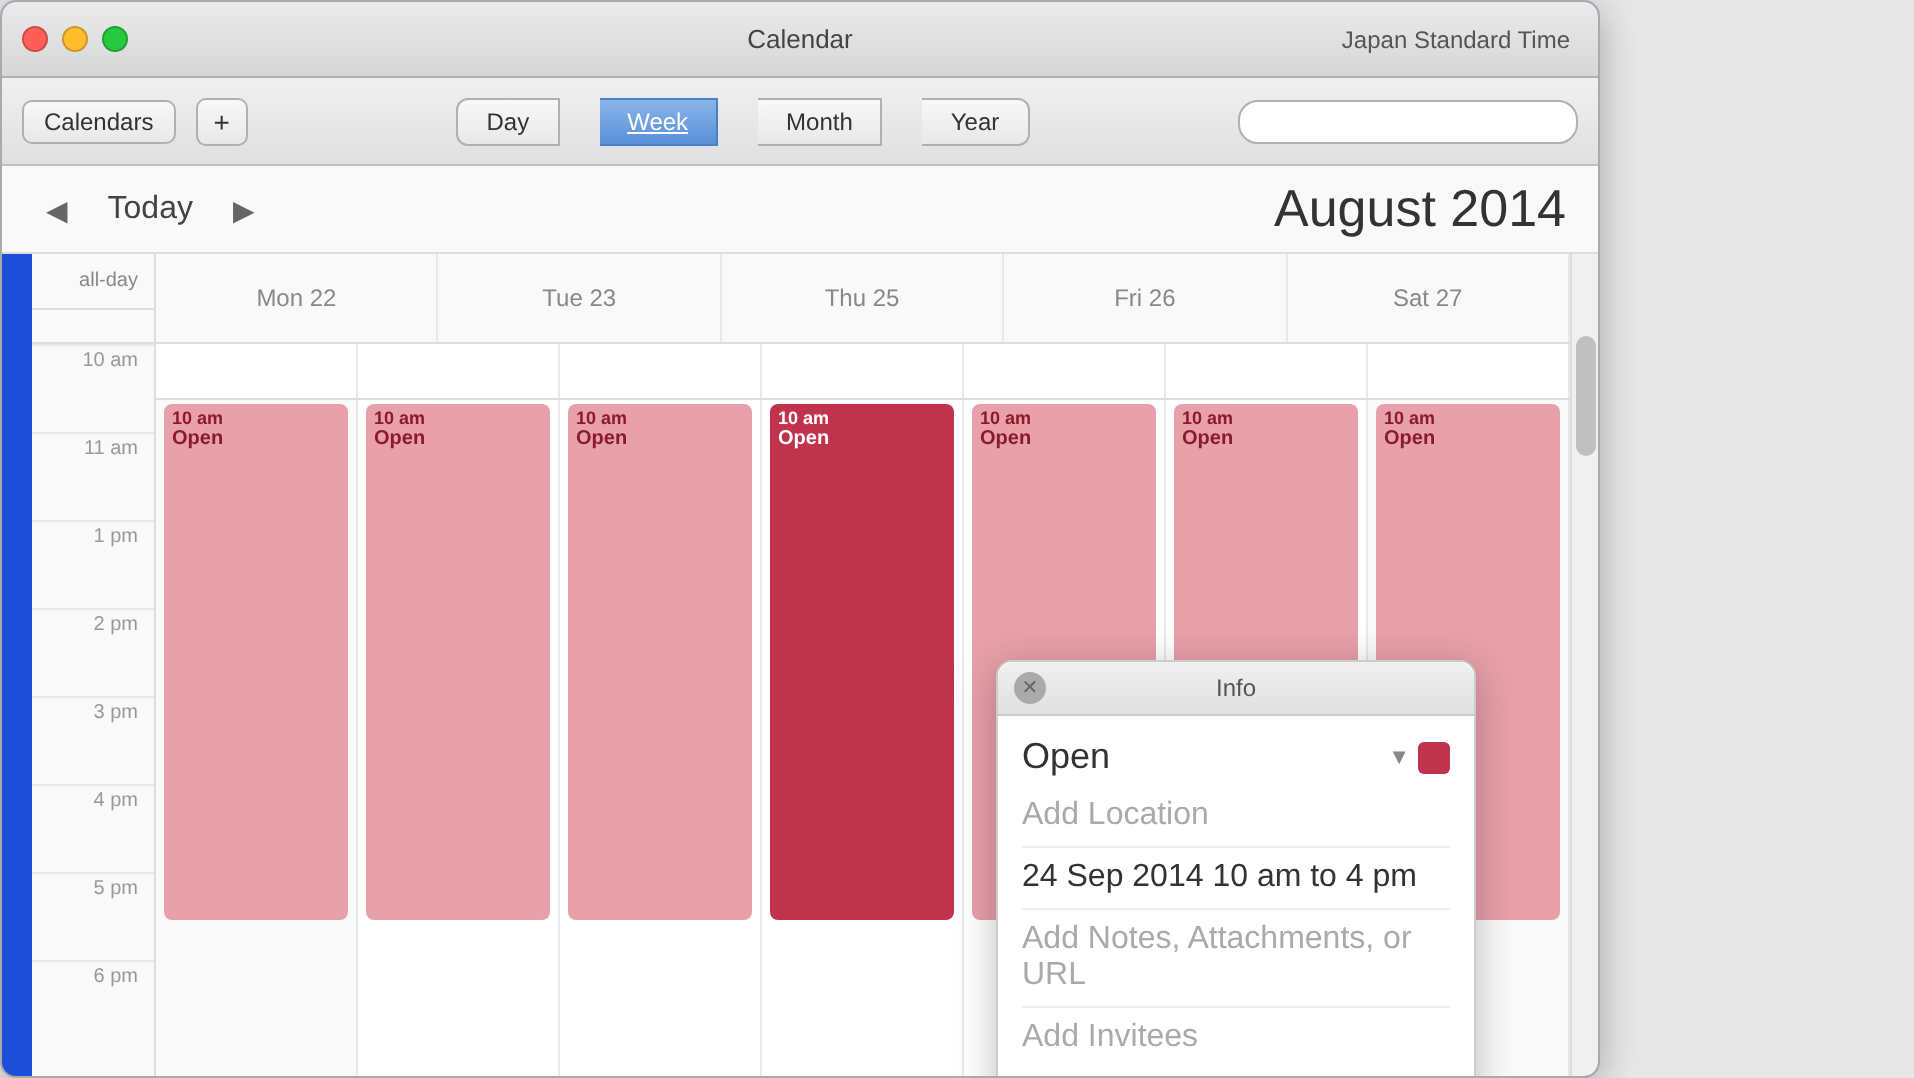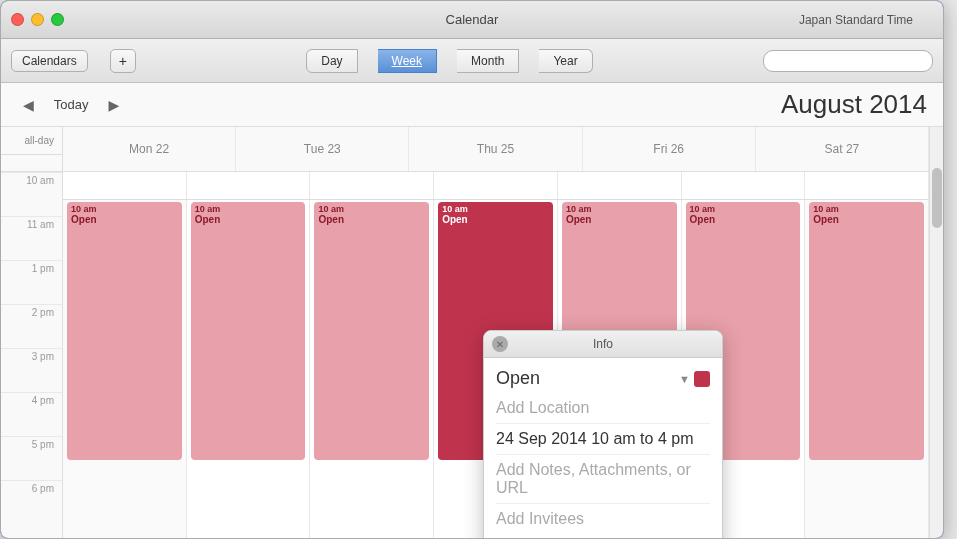--- a/index.html
+++ b/index.html
@@ -4,21 +4,21 @@
   <style>
     * { box-sizing: border-box; margin: 0; padding: 0; }
     body {
       font-family: -apple-system, BlinkMacSystemFont, 'Helvetica Neue', Helvetica, Arial, sans-serif;
       background: #e8e8e8;
       width: 957px;
       height: 539px;
       overflow: hidden;
     }
     .window {
-      width: 944px;
+      width: 800px;
       height: 539px;
       background: #1d4ed8;
       border-radius: 8px;
       border: 1px solid #aaa;
       display: flex;
       flex-direction: column;
       overflow: hidden;
       box-shadow: 0 4px 20px rgba(0,0,0,0.3);
     }
     
@@ -48,38 +48,38 @@
     .tb-close { background: #ff5f56; }
     .tb-min { background: #ffbd2e; }
     .tb-max { background: #27c93f; }
     .titlebar-title {
       font-size: 13px;
       color: #444;
       font-weight: 500;
     }
     .titlebar-tz {
       position: absolute;
-      right: 30px;
+      right: 14px;
       font-size: 12px;
       color: #555;
     }
     
     .toolbar {
       background: linear-gradient(to bottom, #f0f0f0, #e0e0e0);
       height: 44px;
       display: flex;
       align-items: center;
       padding: 0 10px;
       border-bottom: 1px solid #c0c0c0;
       flex-shrink: 0;
     }
     .toolbar-left {
       display: flex;
       align-items: center;
-      gap: 22px;
+      gap: 10px;
     }
     .btn-calendars {
       background: linear-gradient(to bottom, #f8f8f8, #e8e8e8);
       border: 1px solid #b0b0b0;
       border-radius: 5px;
       padding: 3px 10px;
       font-size: 12px;
       color: #333;
       cursor: pointer;
     }
@@ -153,21 +153,21 @@
       background: none;
       border: none;
       font-size: 14px;
       color: #666;
       cursor: pointer;
       padding: 2px 6px;
     }
     .today-btn {
       background: none;
       border: none;
-      font-size: 13px;
+      font-size: 16px;
       color: #444;
       cursor: pointer;
       padding: 2px 4px;
     }
     .month-year {
       margin-left: auto;
       font-size: 26px;
       font-weight: 300;
       color: #333;
     }
@@ -175,20 +175,21 @@
     .calendar-body {
       display: flex;
       flex: 1;
       overflow: hidden;
     }
     .time-column {
       width: 62px;
       flex-shrink: 0;
       border-right: 1px solid #ddd;
       background: #f9f9f9;
+      margin-left: 15px;
     }
     .time-header {
       height: 45px;
       border-bottom: 1px solid #ddd;
     }
     .all-day-label {
       display: flex;
       align-items: center;
       justify-content: flex-end;
       padding-right: 8px;

